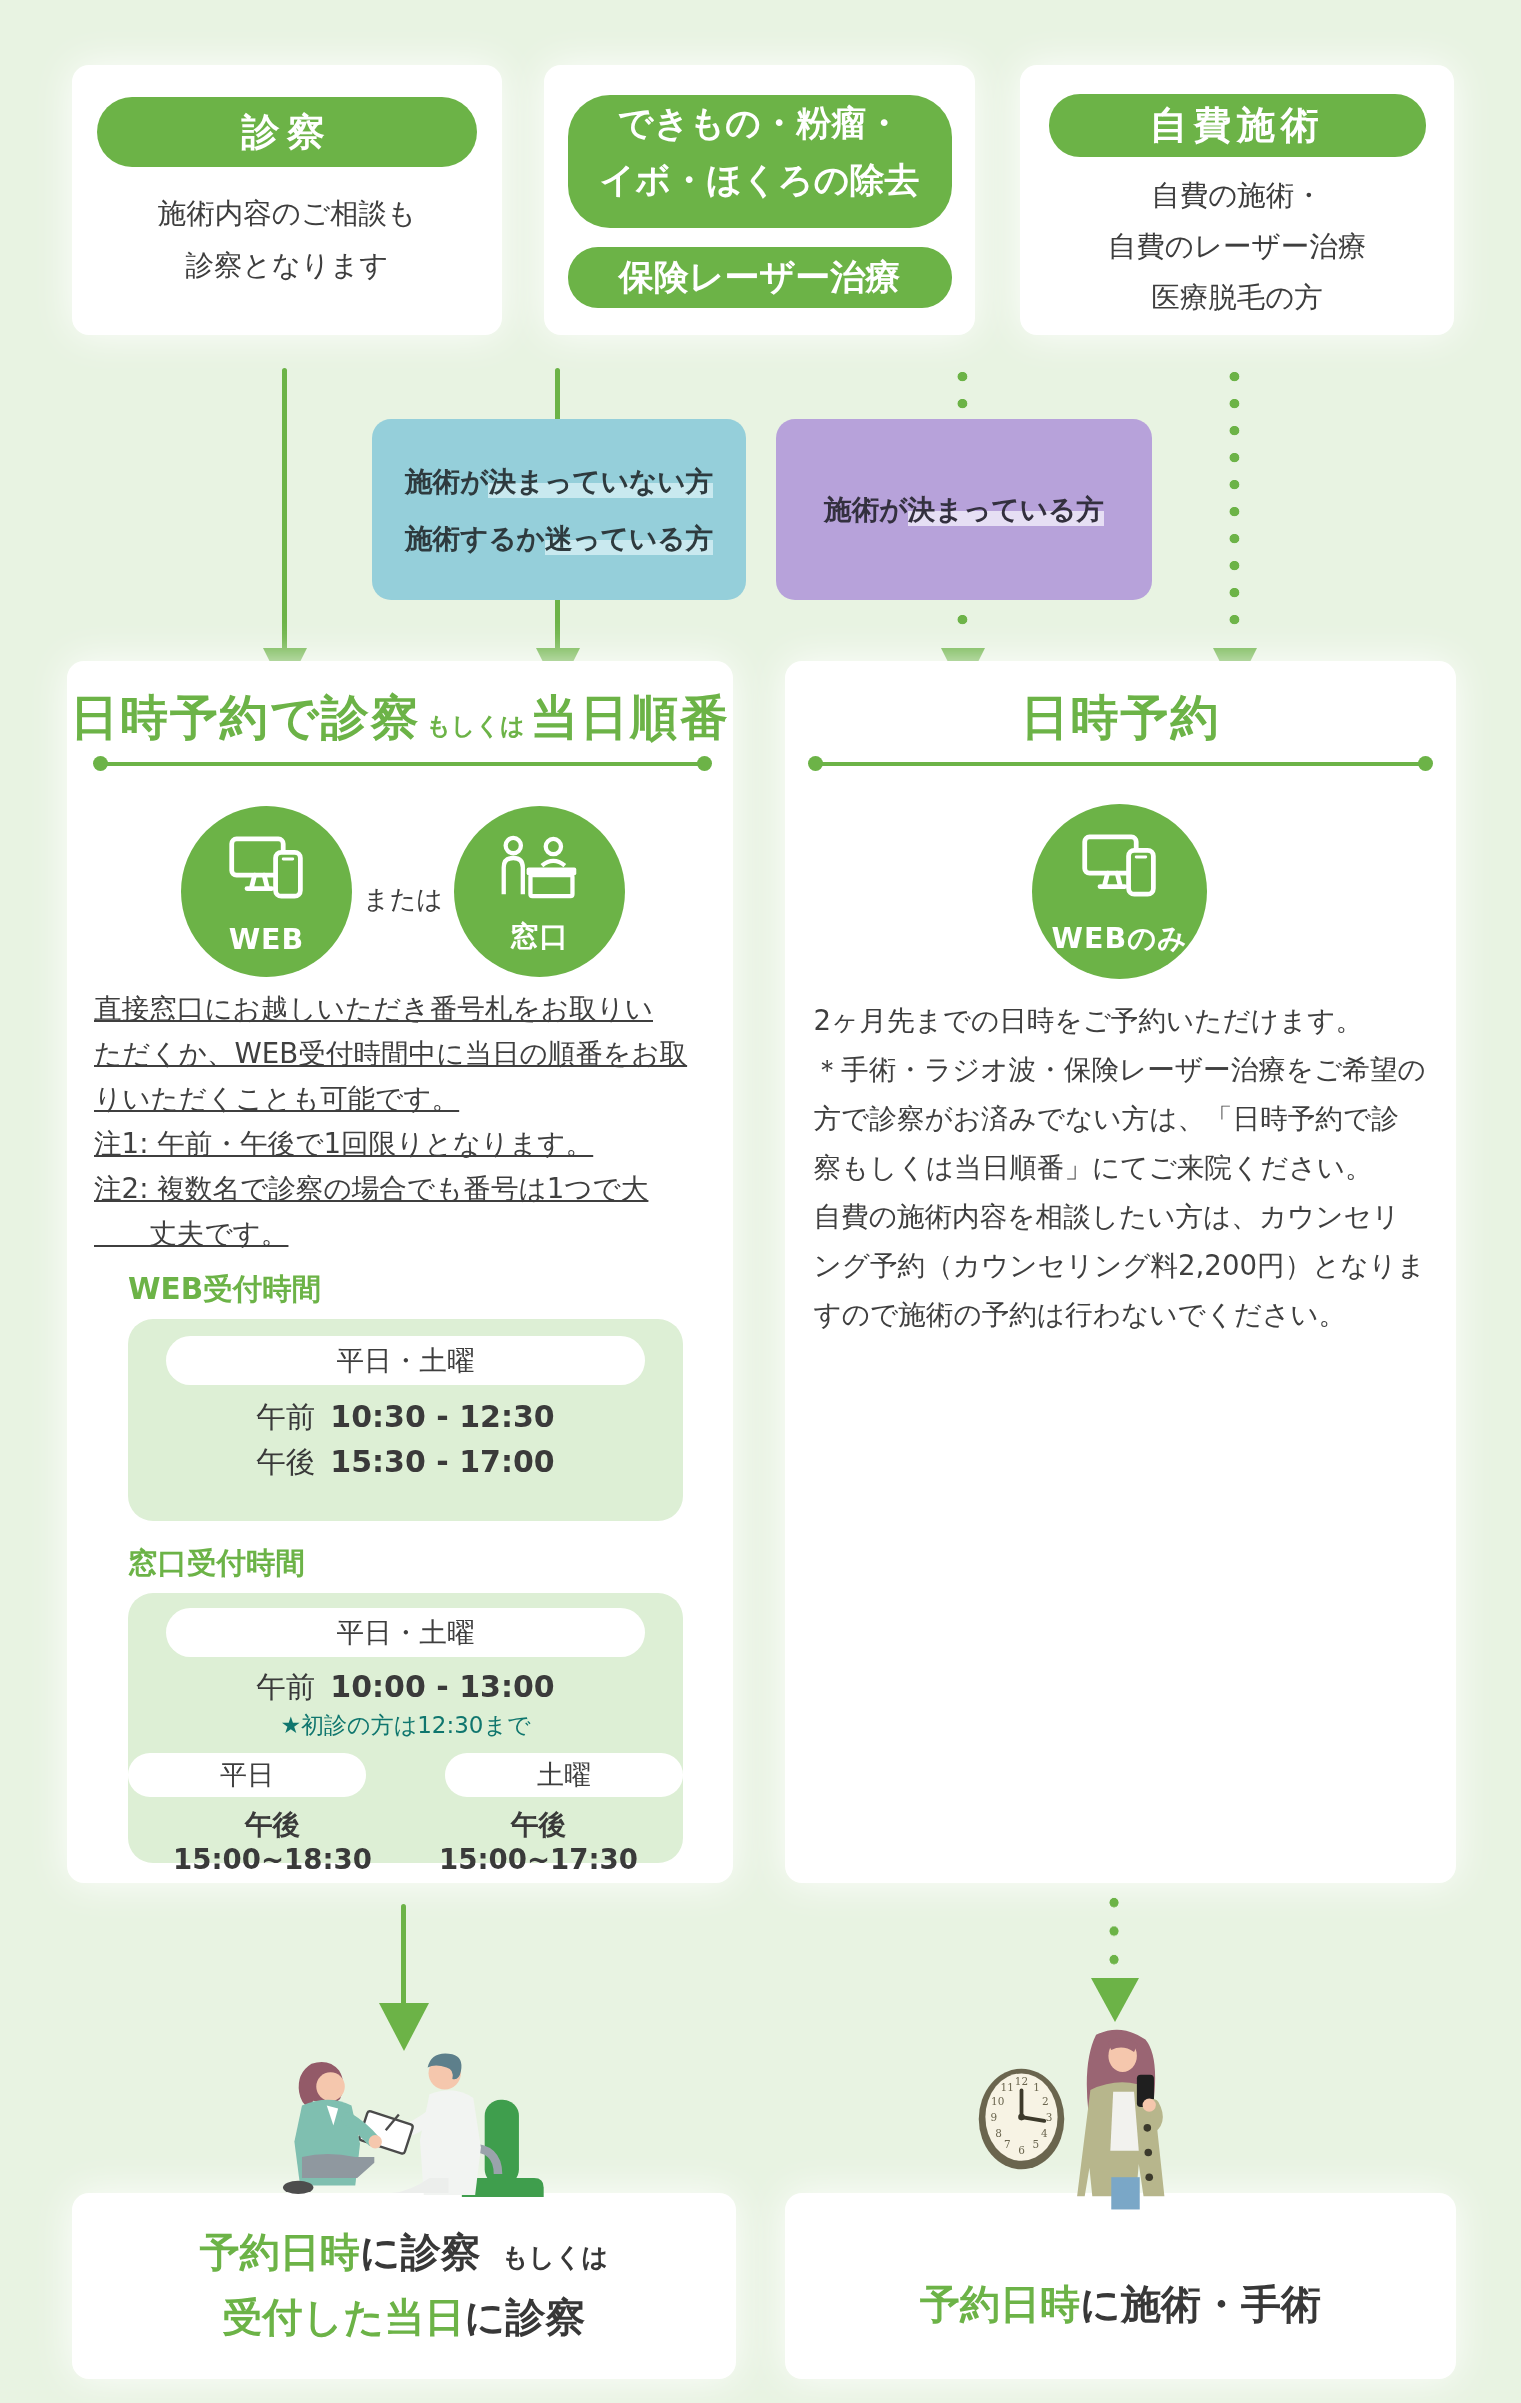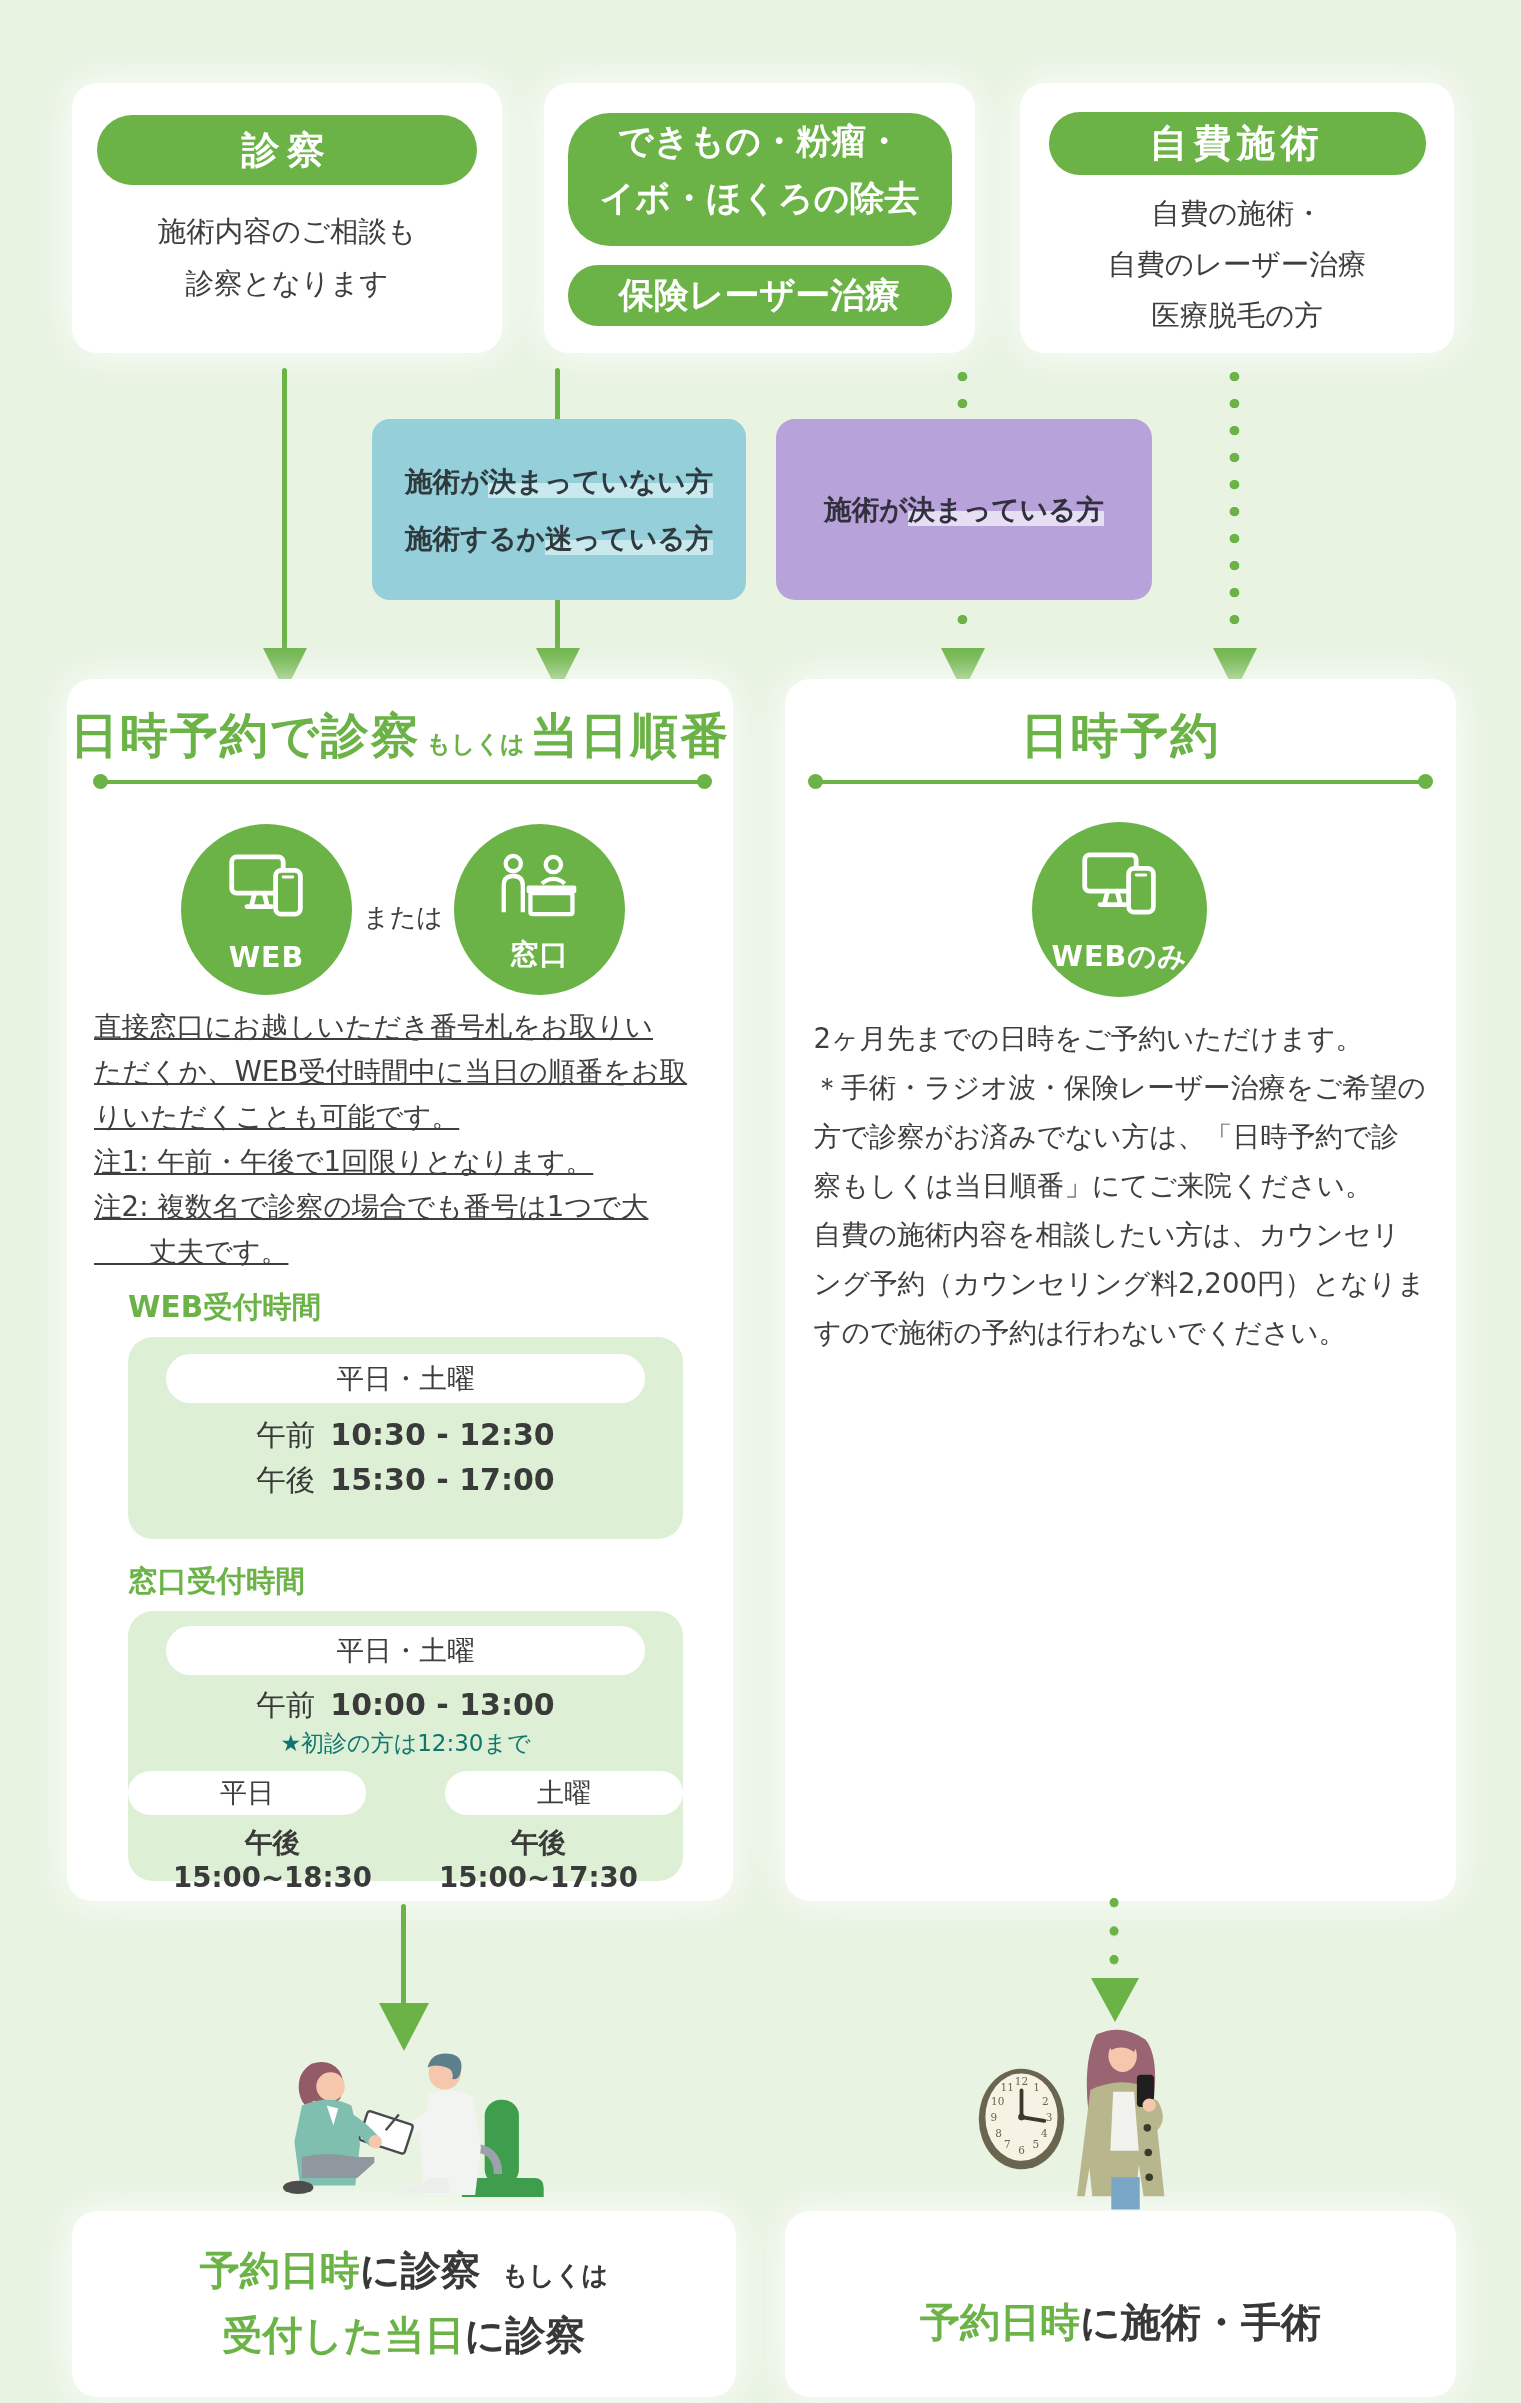--- a/index.html
+++ b/index.html
@@ -1,30 +1,30 @@
 <!DOCTYPE html>
 <html lang="ja" style="font-size:15px"><head>
 <meta charset="utf-8">
 <style>
   html,body{margin:0;padding:0;background:#e8f3e2;}
   .stage{position:relative;width:1522px;height:2403px;background:#e8f3e2;overflow:hidden;
          font-family:"DejaVu Sans","Liberation Sans",sans-serif;color:#3e3e3e;}
-  .card{position:absolute;background:#fff;border-radius:25px;box-shadow:0 0 40px rgba(255,255,255,.95);margin-top:18px;}
+  .card{position:absolute;background:#fff;border-radius:17px;box-shadow:0 0 40px rgba(255,255,255,.95);}
   
   .pill{background:#6cb347;color:#fff;font-weight:bold;text-align:center;}
   .pill-round{border-radius:38px;}
   .card-text{ text-align:center;color:#3e3e3e;}
   
   .aline{position:absolute;width:4.8px;background:#6cb347;border-radius:2.9px;}
   .ahead{position:absolute;width:0;height:0;border-left:22px solid transparent;border-right:22px solid transparent;border-top:44px solid #6cb347;}
   .adots{position:absolute;width:10.5px;background-image:radial-gradient(circle 4.8px at 5.2px 7.6px,#6cb347 4.4px,transparent 5px);
          background-size:10.5px 27px;background-repeat:repeat-y;}
   
   .branch{position:absolute;border-radius:19px;text-align:center;font-weight:bold;font-size:27.6px;color:#2e3a3e;}
-  .branch-blue{background:#95cfda;border-radius:18px;}
+  .branch-blue{background:#95cfda;}
   .branch-purple{background:#b7a2da;color:#33303e;}
   .hl-blue{background:linear-gradient(transparent 55%,#c9e9ef 55%);}
   .hl-purple{background:linear-gradient(transparent 55%,#e6dff4 55%);}
   
   .panel-title{position:absolute;left:0;right:0;top:25px;text-align:center;color:#6cb347;font-weight:bold;}
   .t-main{font-size:48px;letter-spacing:1.9px;}
   .t-small{font-size:24px;margin:0 5.7px;}
   .divider{position:absolute;height:3.8px;background:#6cb347;border-radius:1.9px;}
   .divider::before,.divider::after{content:"";position:absolute;top:-5.7px;width:15px;height:15px;border-radius:50%;background:#6cb347;}
   .divider::before{left:-3.8px;}.divider::after{right:-3.8px;}

